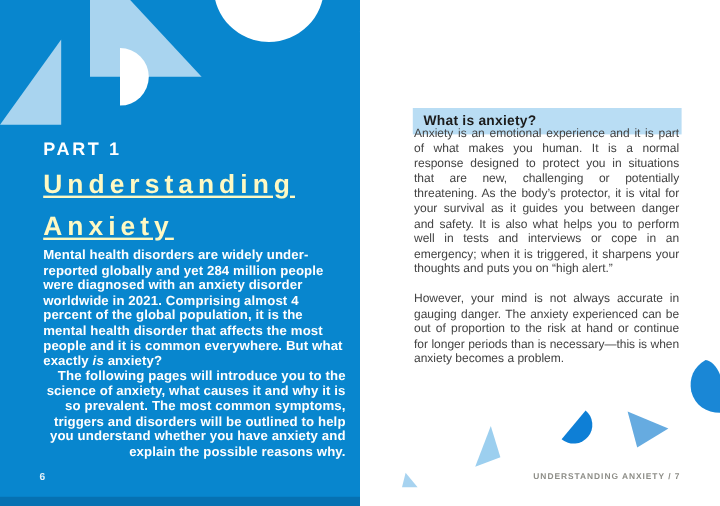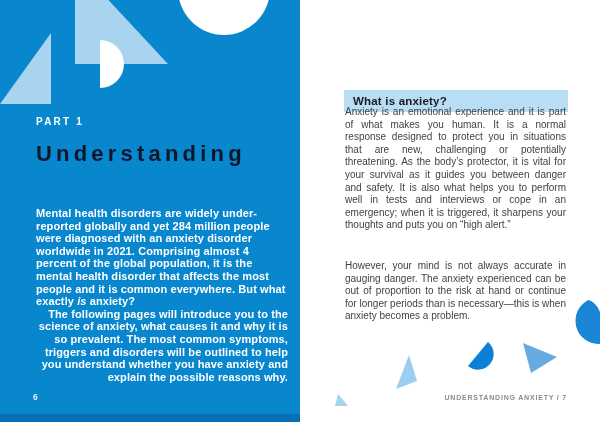--- a/index.html
+++ b/index.html
@@ -14,27 +14,27 @@
   }
   .page { position: absolute; top: 0; height: 422px; width: 300px; overflow: hidden; }
   .page-left  { left: 0;  background: #0886ce; color: #ffffff; }
   .page-right { left: 300px; background: #ffffff; color: #424242; border-radius: 26px; }
 
   .deco-tl { position: absolute; left: 0; top: 0; }
   .deco-br { position: absolute; left: 0; top: 0; pointer-events: none; }
 
   .part-label {
     position: absolute; left: 36px; top: 116px;
-    font-size: 10px; font-weight: bold; letter-spacing: 2.2px;
+    font-size: 15px; font-weight: bold; letter-spacing: 2.2px;
     color: #ffffff;
   }
   .chapter-title {
     position: absolute; left: 36px; top: 137px;
     font-size: 22px; font-weight: bold; letter-spacing: 4.2px;
-    line-height: 34.5px; color: #0f172a;
+    line-height: 34.5px; color: #fef9c3; text-decoration: underline;
   }
   .chapter-intro {
     position: absolute; left: 36px; top: 207px; width: 252px;
     font-size: 11px; font-weight: bold; line-height: 12.6px;
     letter-spacing: 0.1px; color: #ffffff;
   }
   .chapter-intro p.indent { text-indent: 9px; text-align: right; }
   .chapter-intro em { font-style: italic; }
 
   .page-number-left {
@@ -53,21 +53,21 @@
   .heading-box span {
     display: block; padding-left: 9px; line-height: 22px;
     font-size: 11.5px; font-weight: bold; color: #1b1b1b;
     letter-spacing: 0.2px;
   }
   .body-text {
     position: absolute; left: 45px; top: 106px; width: 221px;
     font-size: 10px; line-height: 12.6px; color: #424242;
     text-align: justify;
   }
-  .body-text p + p { margin-top: 28px; }
+  .body-text p + p { margin-top: 12px; }
 
   .running-footer {
     position: absolute; right: 33px; top: 394px;
     font-size: 7px; letter-spacing: 0.8px; color: #8d8d87;
     font-weight: bold;
   }
 </style>
 </head>
 <body>
 
@@ -79,20 +79,21 @@
       <polygon points="0,104 51,104 51,33" fill="#a9d4ef"></polygon>
       <polygon points="75,-36 168,64 75,64" fill="#a9d4ef"></polygon>
       <path d="M100,40 A24,24 0 0 1 100,88 Z" fill="#ffffff"></path>
       <circle cx="224" cy="-11" r="46" fill="#ffffff"></circle>
     </svg>
 
     <div class="part-label">PART 1</div>
 
     <div class="chapter-title">
       <div>Understanding</div>
+      <div>Anxiety</div>
     </div>
 
     <div class="chapter-intro">
       <p><span>Mental health disorders are widely under-reported globally and yet 284 million people were diagnosed with an anxiety disorder worldwide in 2021. Comprising almost 4 percent of the global population, it is the mental health disorder that affects the most people and it is common everywhere. But what exactly </span><em>is</em><span> anxiety?</span></p>
       <p class="indent">The following pages will introduce you to the science of anxiety, what causes it and why it is so prevalent. The most common symptoms, triggers and disorders will be outlined to help you understand whether you have anxiety and explain the possible reasons why.</p>
     </div>
 
     <div class="page-number-left">6</div>
 
     <div class="bottom-shade"></div>

